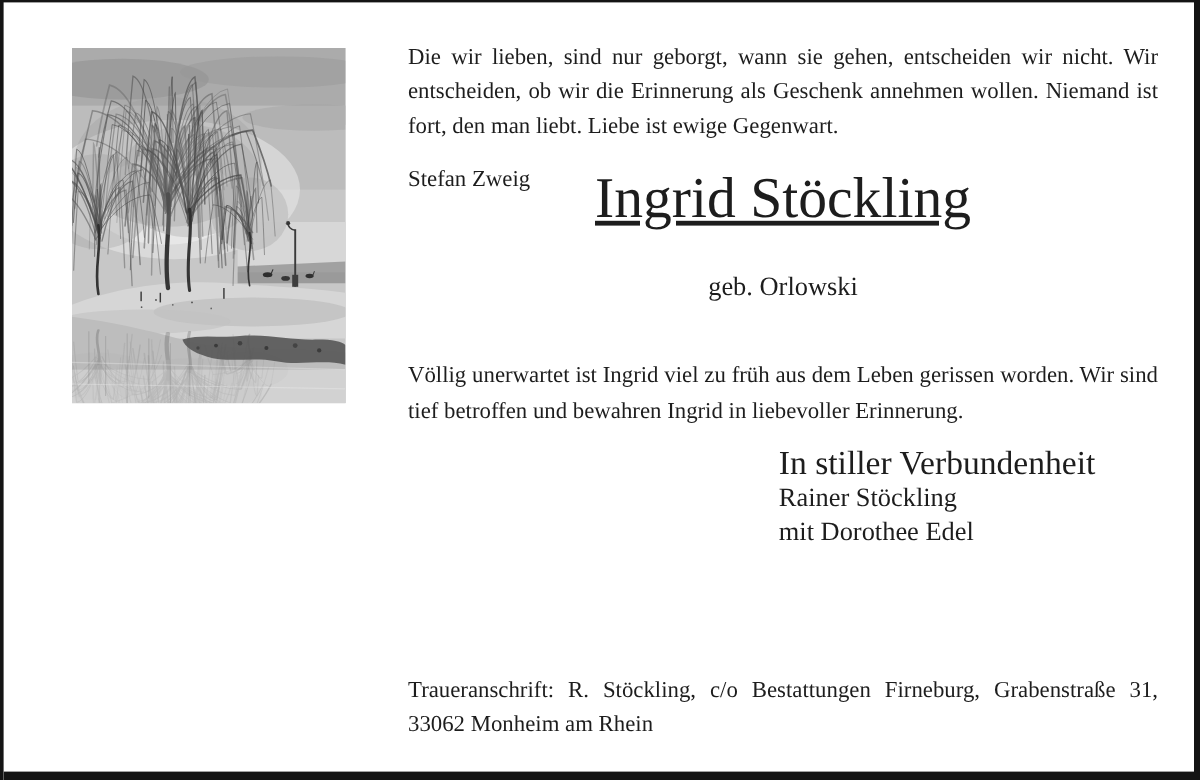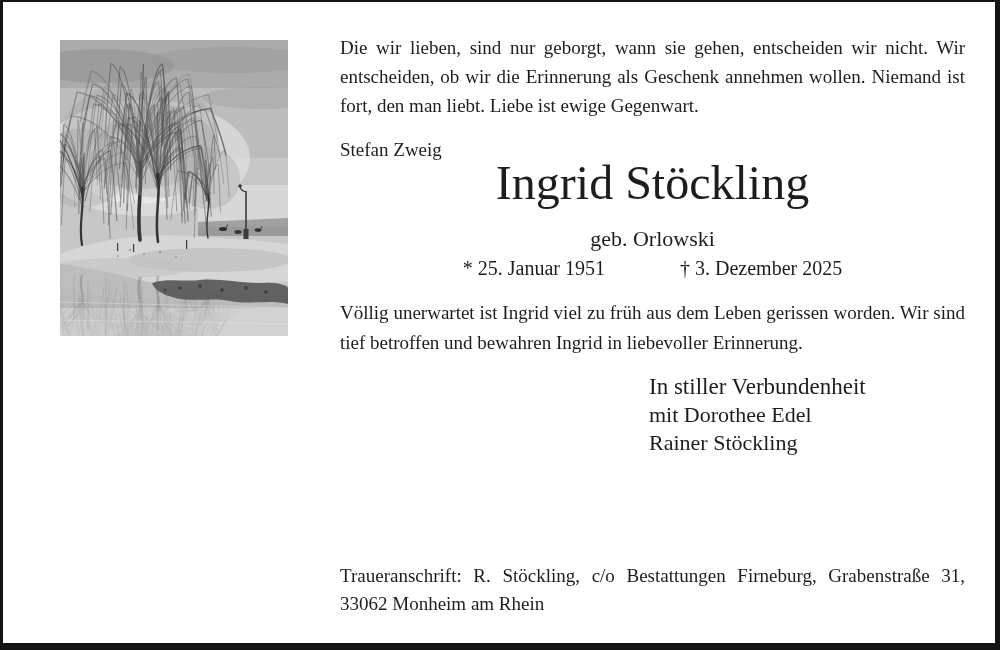--- a/index.html
+++ b/index.html
@@ -17,27 +17,27 @@
   }
   .photo{
     position:absolute;left:57px;top:38px;width:228px;height:296px;
     overflow:hidden;background:#c9c9c9;
   }
   .photo svg{display:block;width:100%;height:100%;}
   .content{position:absolute;left:337px;top:0;width:625px;height:650px;}
   .content > *{position:absolute;margin:0;}
   .quote{top:31px;left:0;width:625px;font-size:19px;line-height:29px;text-align:justify;}
   .quote-author{top:121px;left:0;font-size:19px;margin-top:16px;}
-  .name{top:153px;left:0;width:625px;text-align:center;font-size:48px;font-weight:400;line-height:1.15;}
+  .name{top:136px;left:0;width:625px;text-align:center;font-size:48px;font-weight:400;line-height:1.15;text-decoration:underline;}
   .birthname{top:224px;left:0;width:625px;text-align:center;font-size:22px;}
   .dates{top:255px;left:0;width:625px;display:flex;justify-content:center;gap:75px;font-size:20px;}
   .body{left:0;width:625px;font-size:19px;text-align:justify;}
   .obit{top:296px;line-height:30px;}
   .mourners{top:371px;left:309px;line-height:28px;}
-  .mourn-intro{font-size:23px;}
+  .mourn-intro{font-size:28px;}
   .mourn-name{font-size:22px;}
   .funeral{top:474px;line-height:28px;}
   .address{top:560px;line-height:28px;}
   .bottom-bar{position:absolute;left:0;bottom:0;width:100%;height:7px;background:#141414;}
 </style>
 </head>
 <body>
 
 <div class="page">
 
@@ -387,27 +387,23 @@
       <circle cx="206" cy="252" r="1.8" fill="#3c3c3c"></circle>
         <circle cx="105" cy="250" r="1.4" fill="#464646"></circle>
     </svg>
   </div>
 
   <div class="content">
     <p class="quote">Die wir lieben, sind nur geborgt, wann sie gehen, entscheiden wir nicht. Wir entscheiden, ob wir die Erinnerung als Geschenk annehmen wollen. Niemand ist fort, den man liebt. Liebe ist ewige Gegenwart.</p>
     <p class="quote-author">Stefan Zweig</p>
     <h1 class="name">Ingrid Stöckling</h1>
     <div class="birthname">geb. Orlowski</div>
-    <div class="dates">
-      <span>* 25. Januar 1951</span>
-      <span>† 3. Dezember 2025</span>
-    </div>
     <p class="body obit">Völlig unerwartet ist Ingrid viel zu früh aus dem Leben gerissen worden. Wir sind tief betroffen und bewahren Ingrid in liebevoller Erinnerung.</p>
     <div class="mourners">
       <div class="mourn-intro">In stiller Verbundenheit</div>
+      <div class="mourn-name">Rainer Stöckling</div>
       <div class="mourn-name">mit Dorothee Edel</div>
-      <div class="mourn-name">Rainer Stöckling</div>
     </div>
     <p class="body address">Traueranschrift: R. Stöckling, c/o Bestattungen Firneburg, Grabenstraße 31, 33062 Monheim am Rhein</p>
   </div>
 
   <div class="bottom-bar"></div>
 </div>
 
 </body></html>

